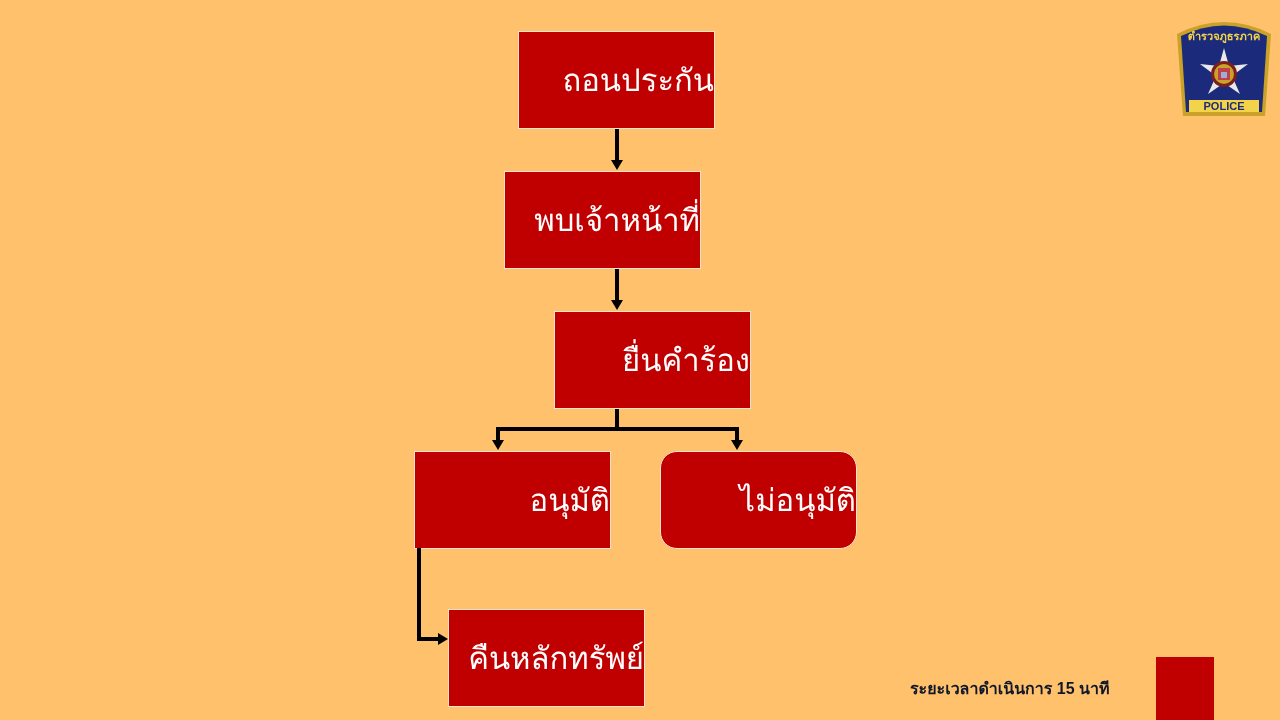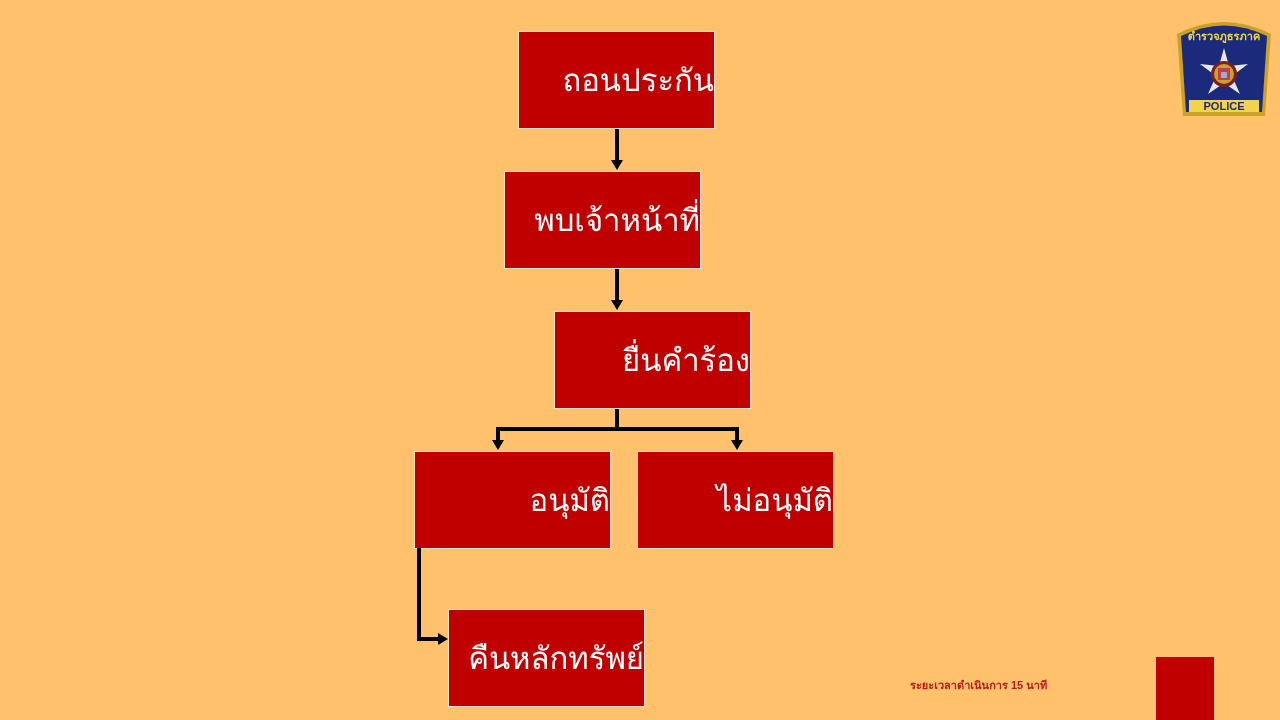--- a/index.html
+++ b/index.html
@@ -6,21 +6,21 @@
   body { width: 1280px; height: 720px; background: #FFC16B; position: relative; overflow: hidden;
          font-family: "DejaVu Sans", sans-serif; }
   .box { position: absolute; width: 197px; height: 98px; background: #C00000; border: 1px solid #F6E3CF;
          box-sizing: border-box; color: #fff; display: flex; align-items: center; justify-content: flex-end;
          font-size: 31px; }
   .line { position: absolute; background: #000; }
   .arrow-down { position: absolute; width: 0; height: 0; border-left: 6px solid transparent;
                 border-right: 6px solid transparent; border-top: 10px solid #000; }
   .arrow-right { position: absolute; width: 0; height: 0; border-top: 6px solid transparent;
                  border-bottom: 6px solid transparent; border-left: 10px solid #000; }
-  .footer-text { position: absolute; left: 910px; top: 676px; font-size: 11px; font-weight: bold; color: #b91c1c;
+  .footer-text { position: absolute; left: 910px; top: 676px; font-size: 16px; font-weight: bold; color: #0f172a;
                  font-family: "Liberation Sans", sans-serif; }
   .red-square { position: absolute; left: 1156px; top: 657px; width: 58px; height: 63px; background: #C00000; }
   .logo { position: absolute; left: 1173px; top: 16px; width: 102px; height: 104px; }
 </style>
 </head>
 <body>
 
 <div class="box" style="left:518px; top:31px;">
   <span>ถอนประกัน</span>
 </div>
@@ -39,21 +39,21 @@
 <div class="line" style="left:615px; top:409px; width:4px; height:21px;"></div>
 <div class="line" style="left:496px; top:427px; width:243px; height:4px;"></div>
 <div class="line" style="left:496px; top:427px; width:4px; height:14px;"></div>
 <div class="arrow-down" style="left:492px; top:440px;"></div>
 <div class="line" style="left:735px; top:427px; width:4px; height:14px;"></div>
 <div class="arrow-down" style="left:731px; top:440px;"></div>
 
 <div class="box" style="left:414px; top:451px;">
   <span>อนุมัติ</span>
 </div>
-<div class="box" style="left:637px; top:451px;">
+<div class="box" style="left:660px; top:451px;border-radius:17px;">
   <span>ไม่อนุมัติ</span>
 </div>
 
 <div class="line" style="left:417px; top:548px; width:4px; height:93px;"></div>
 <div class="line" style="left:417px; top:637px; width:22px; height:4px;"></div>
 <div class="arrow-right" style="left:438px; top:633px;"></div>
 
 <div class="box" style="left:448px; top:609px;">
   <span>คืนหลักทรัพย์</span>
 </div>

